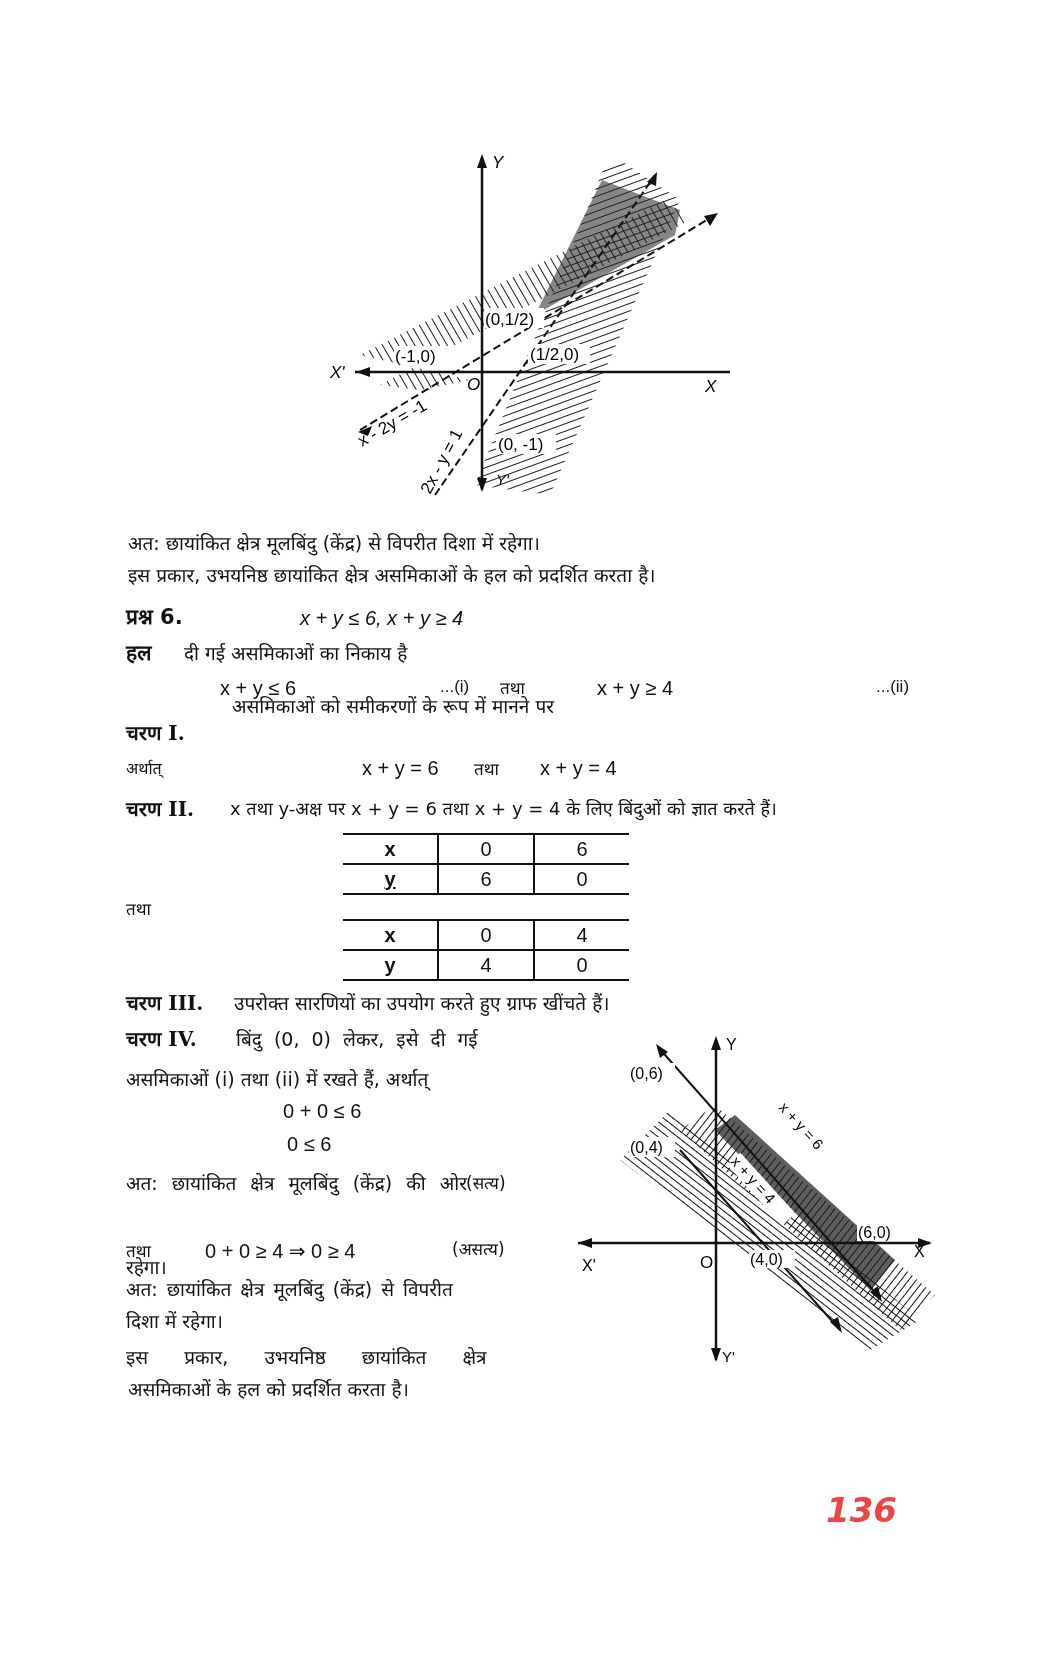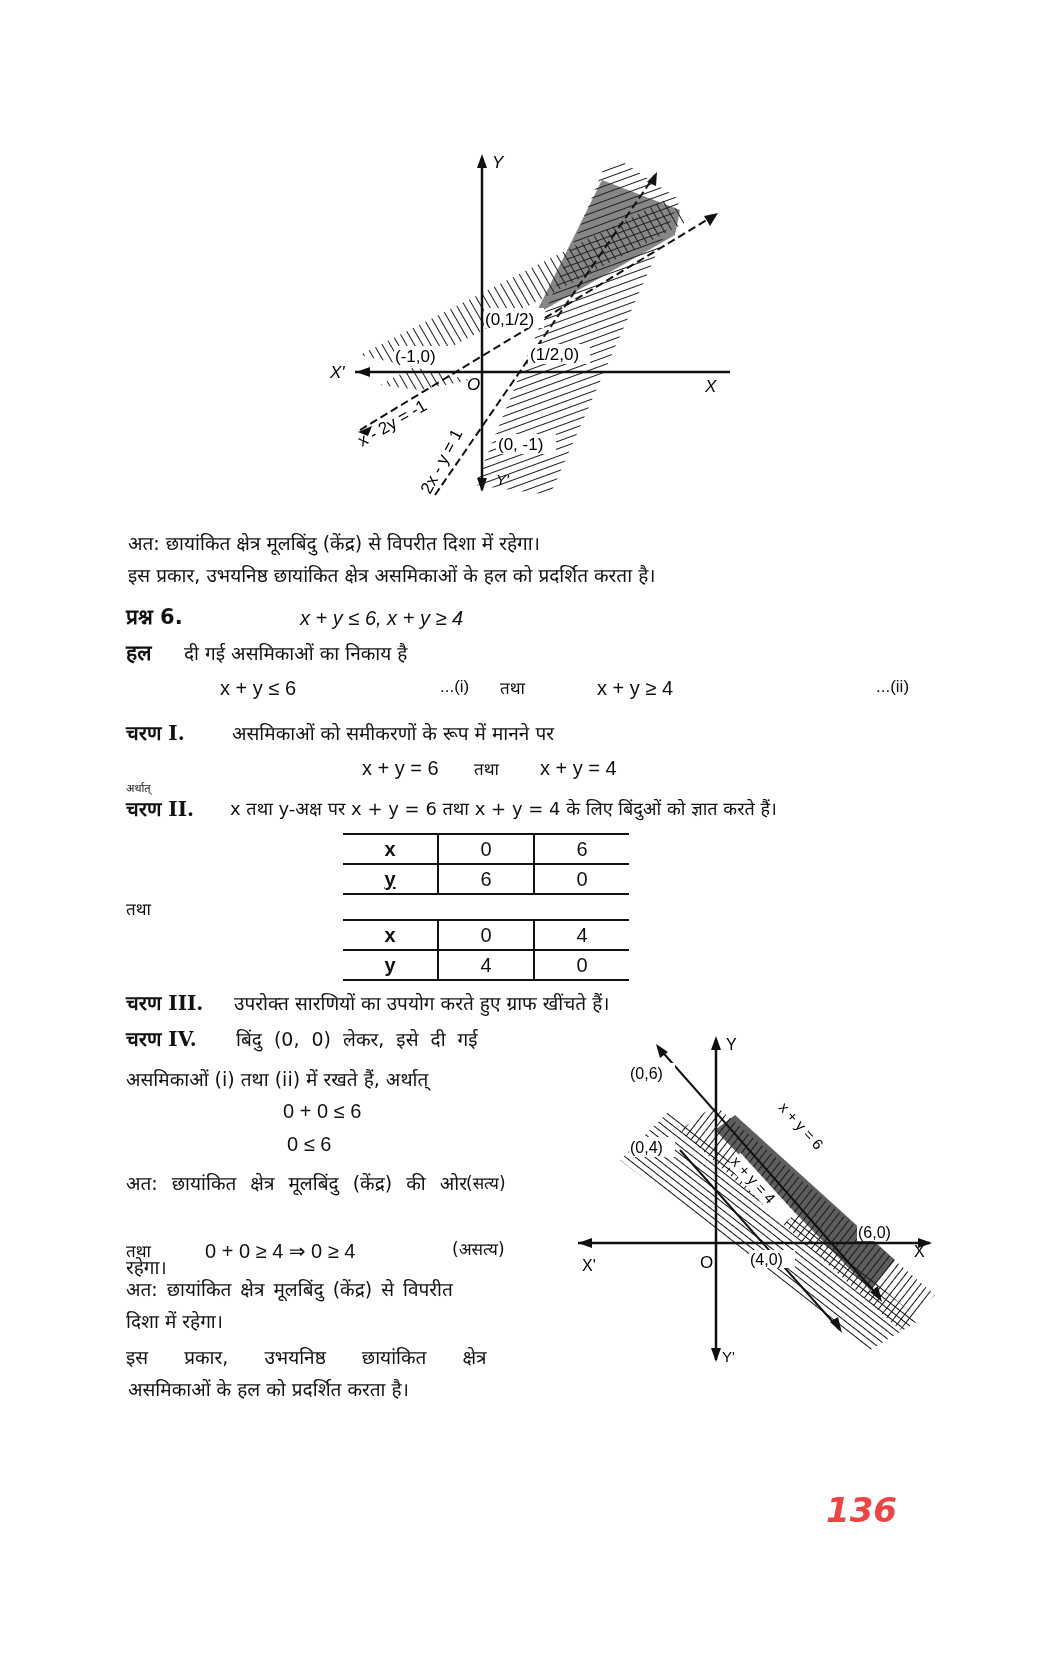--- a/index.html
+++ b/index.html
@@ -85,22 +85,22 @@
 <div class="abs txt bold" style="left:126px; top:641px; font-size:21px;">हल</div>
 <div class="abs txt" style="left:184px; top:641px;">दी गई असमिकाओं का निकाय है</div>
 
 <div class="abs mathn" style="left:220px; top:677px;">x + y ≤ 6</div>
 <div class="abs mathn" style="left:440px; top:677px; font-size:17px;">...(i)</div>
 <div class="abs txt" style="left:500px; top:676px; font-size:17px;">तथा</div>
 <div class="abs mathn" style="left:597px; top:677px;">x + y ≥ 4</div>
 <div class="abs mathn" style="left:876px; top:677px; font-size:17px;">...(ii)</div>
 
 <div class="abs txt serifb" style="left:126px; top:721px; font-size:20px;">चरण I.</div>
-<div class="abs txt" style="left:232px; top:721px;">असमिकाओं को समीकरणों के रूप में मानने पर</div>
-<div class="abs txt" style="left:126px; top:777px; font-size:11px;">अर्थात्</div>
+<div class="abs txt" style="left:232px; top:694px;">असमिकाओं को समीकरणों के रूप में मानने पर</div>
+<div class="abs txt" style="left:126px; top:757px; font-size:16px;">अर्थात्</div>
 <div class="abs mathn" style="left:362px; top:757px;">x + y = 6</div>
 <div class="abs txt" style="left:474px; top:757px; font-size:17px;">तथा</div>
 <div class="abs mathn" style="left:540px; top:757px;">x + y = 4</div>
 
 <div class="abs txt serifb" style="left:126px; top:797px; font-size:20px;">चरण II.</div>
 <div class="abs txt" style="left:230px; top:797px; font-size:18px;">x तथा y-अक्ष पर x + y = 6 तथा x + y = 4 के लिए बिंदुओं को ज्ञात करते हैं।</div>
 
 <table class="vals abs" style="left:343px; top:833px;">
   <tbody>
       <tr>

